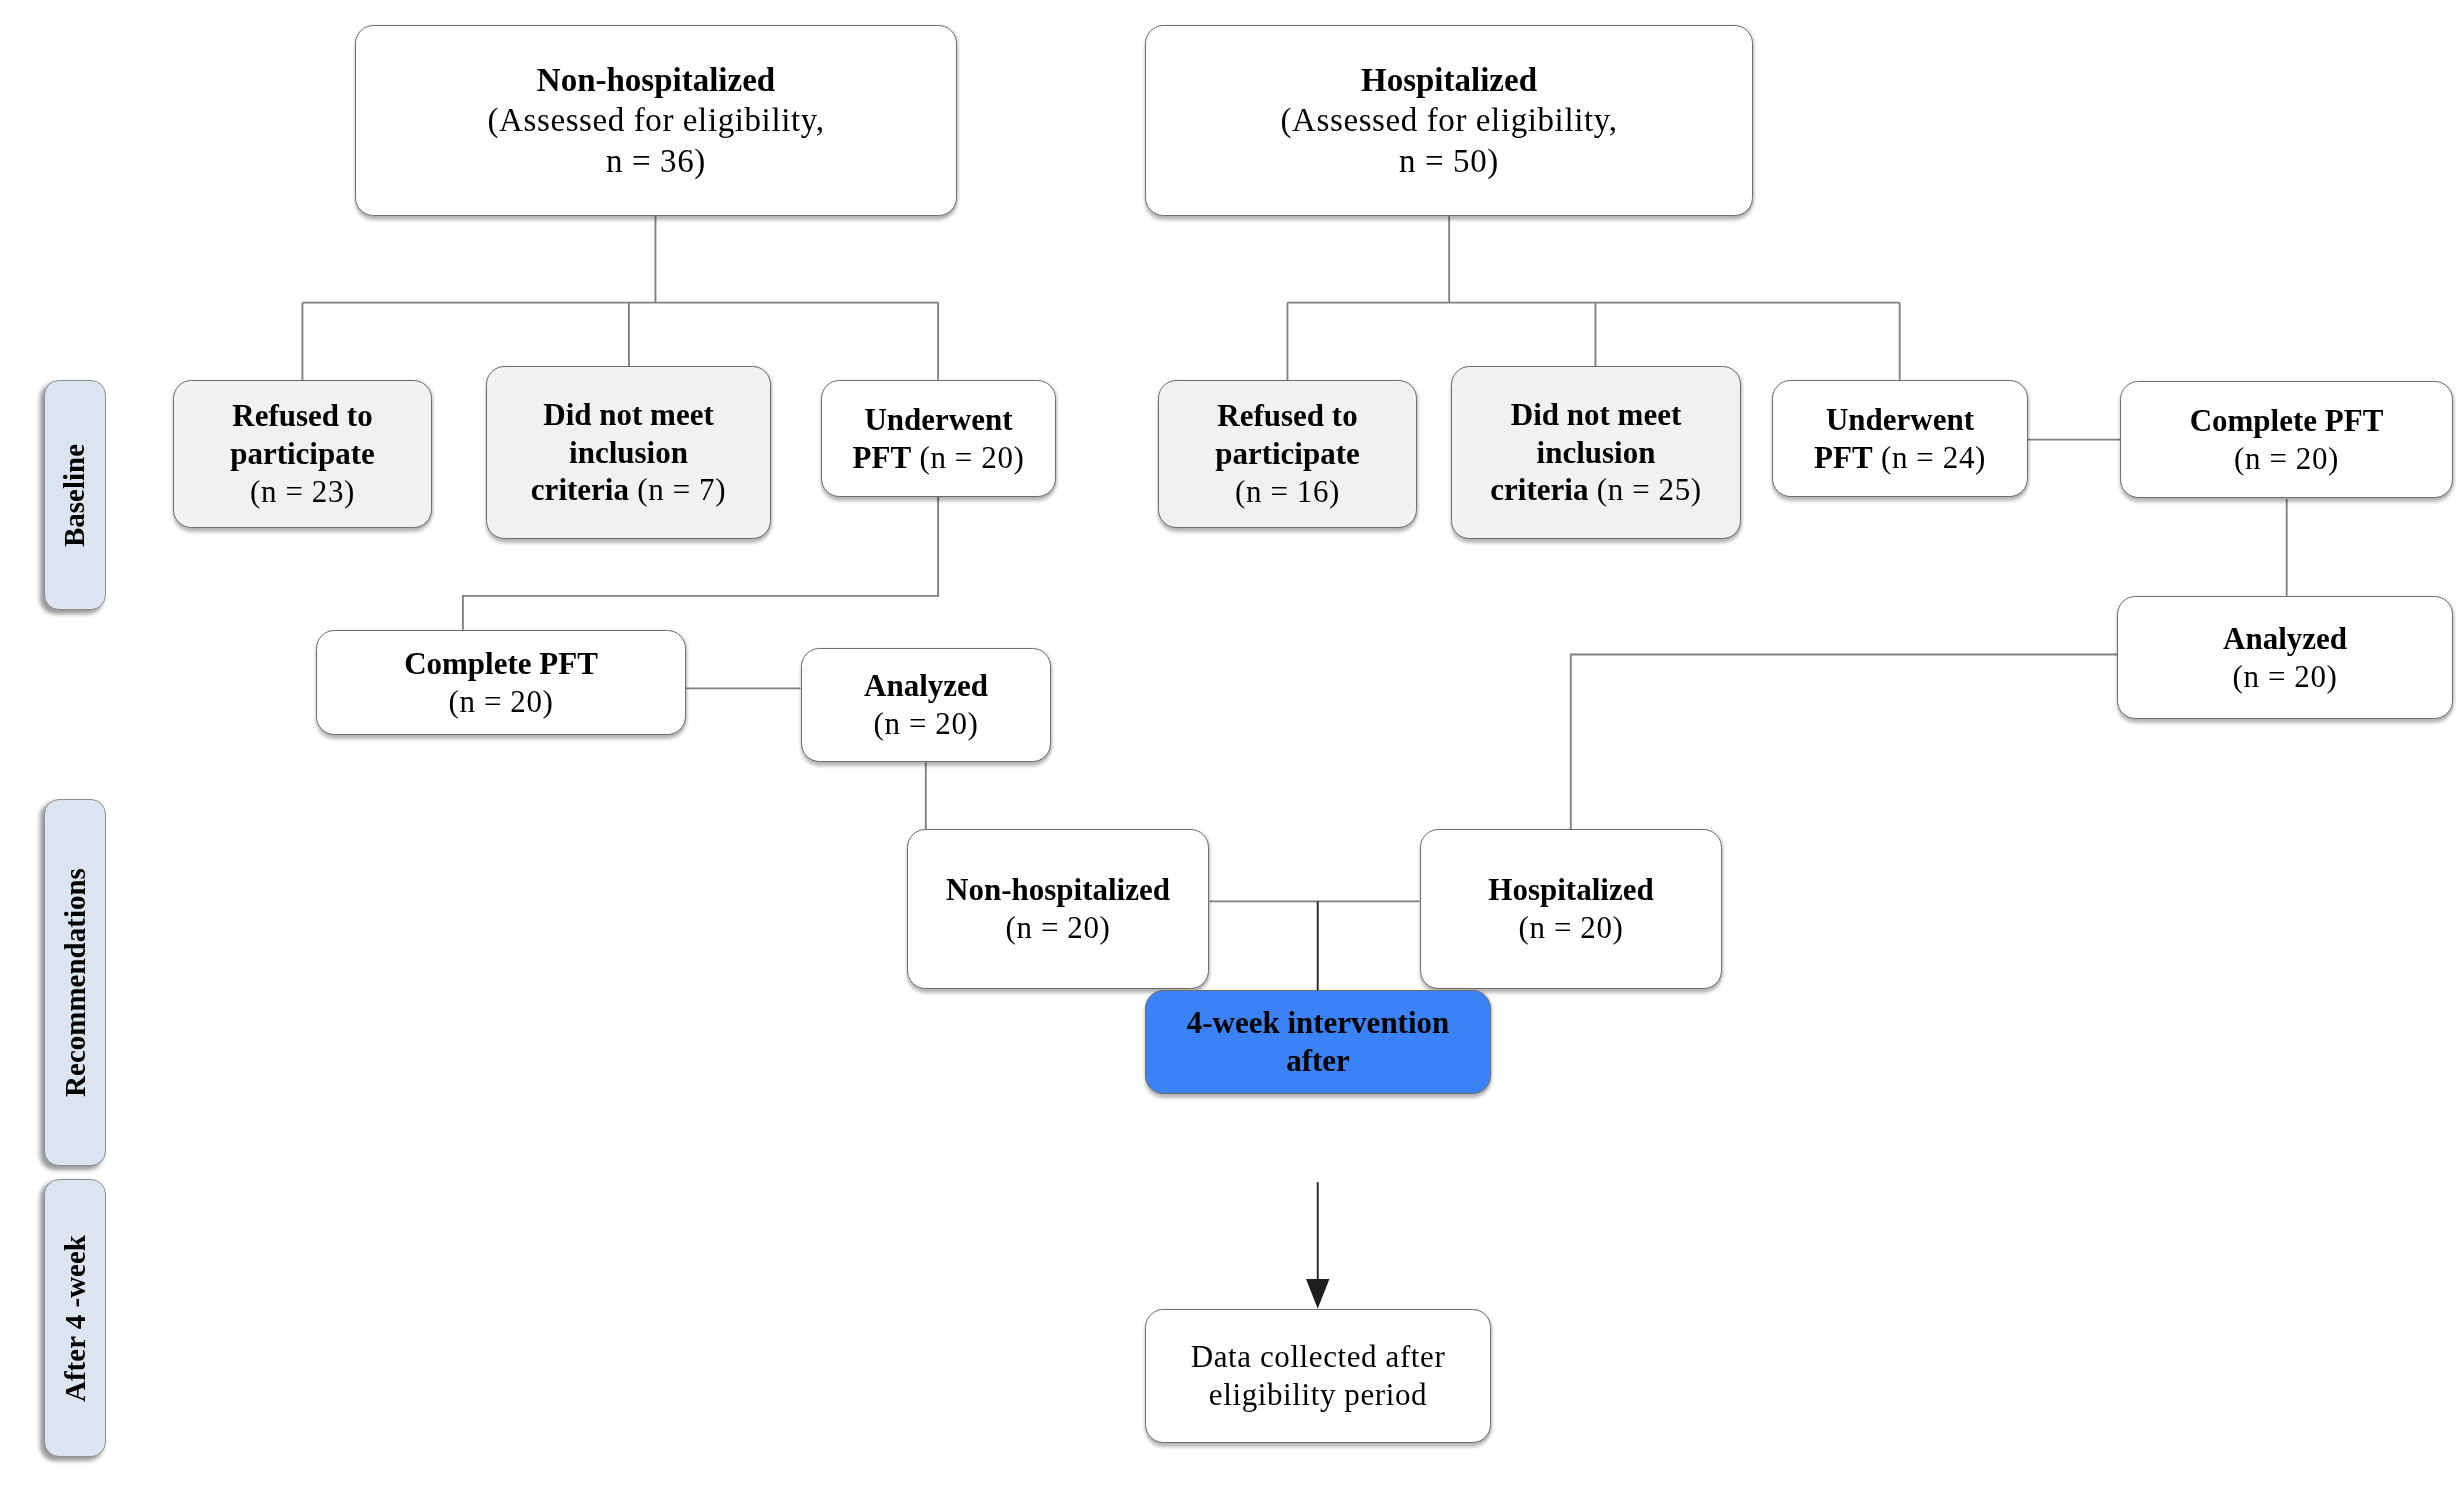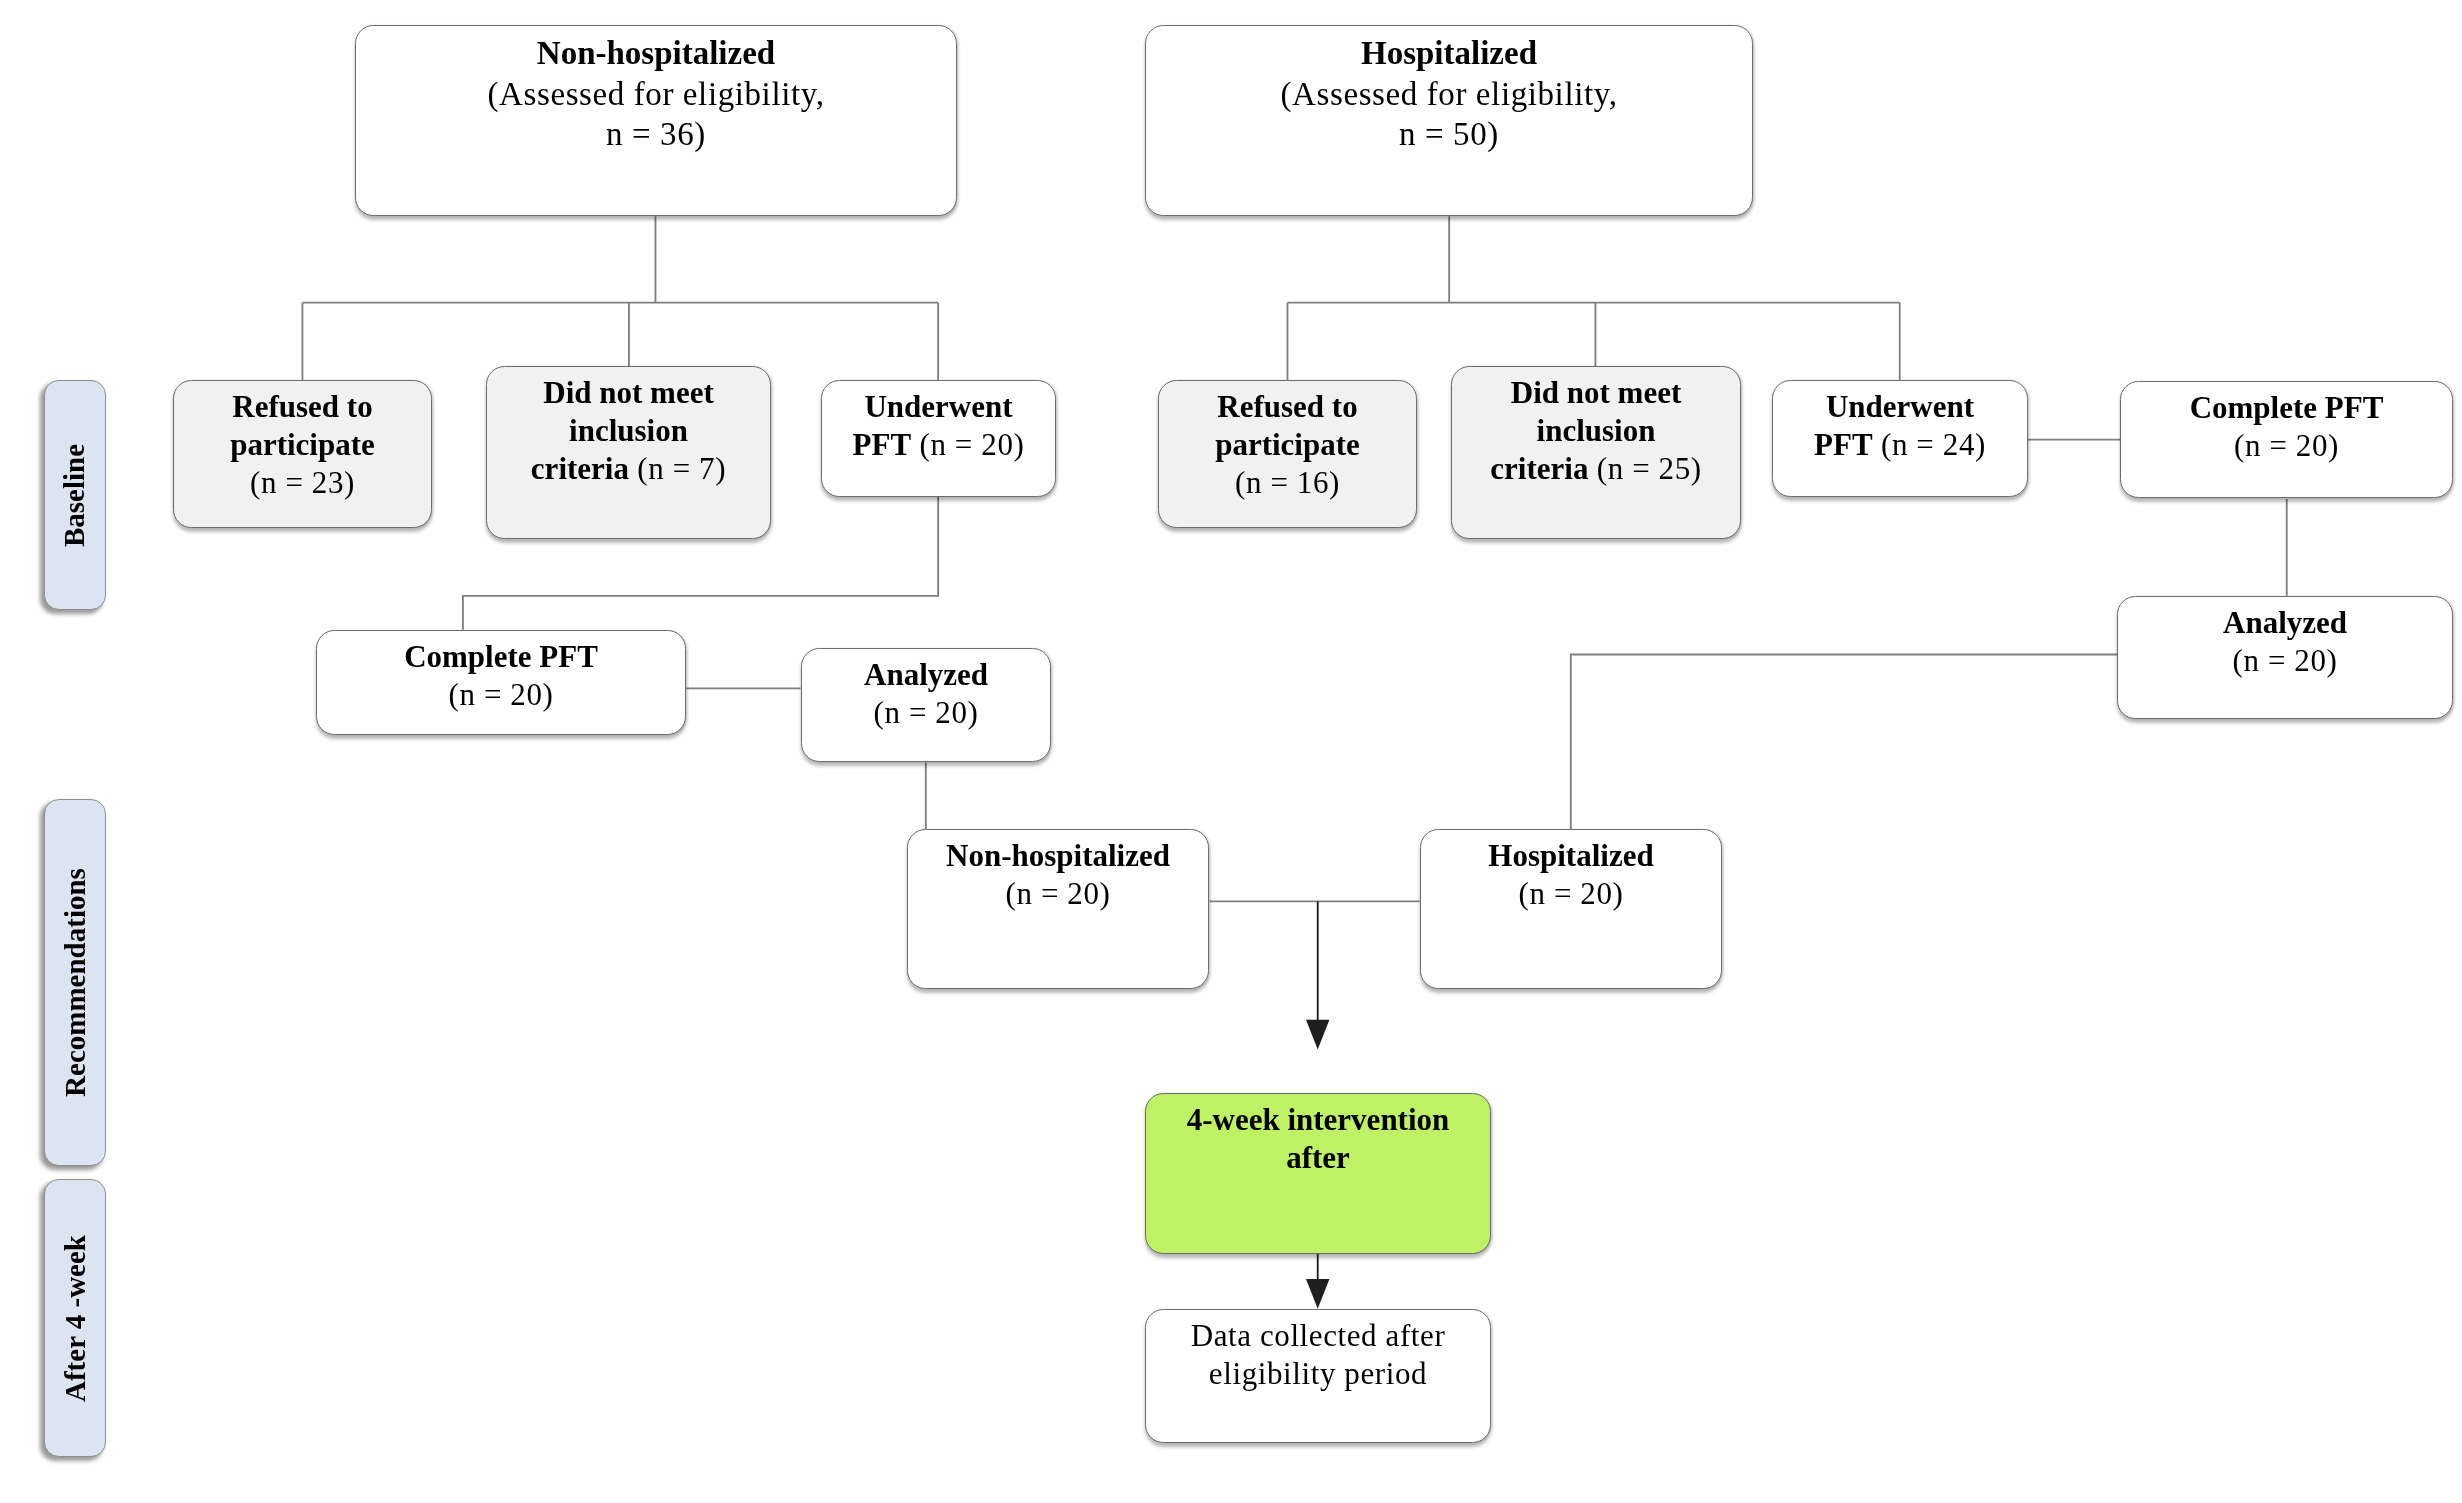--- a/index.html
+++ b/index.html
@@ -10,21 +10,21 @@
     font-family:"Liberation Serif","DejaVu Serif",serif;
     color:#000;
     overflow:hidden;
   }
   #edge-layer{position:absolute;left:0;top:0;width:100%;height:100%;}
   .node{
     position:absolute;
     box-sizing:border-box;
     border:1.9px solid #6d6d6d;
     border-radius:18.5px;
-    display:flex;align-items:flex-start;justify-content:center;
+    display:flex;align-items:center;justify-content:center;
     text-align:center;
     padding:7.4px 11px;
     line-height:1.22;
     font-size:31px;
     box-shadow:0 3.1px 3.7px rgba(0,0,0,0.28), 1.9px 0 2.5px rgba(0,0,0,0.10);
     background:#ffffff;
   }
   .node.lg{font-size:33px;}
   .node .b{font-weight:bold;}
   .node .r{letter-spacing:0.6px;}
@@ -106,21 +106,21 @@
       </div>
       <div class="node" style="left: 801px; top: 648px; width: 250px; height: 114px; background: rgb(255, 255, 255); border-color: rgb(109, 109, 109);">
         <div><span class="b">Analyzed</span><br><span class="r">(n = 20)</span></div>
       </div>
       <div class="node" style="left: 907px; top: 829px; width: 302px; height: 160px; background: rgb(255, 255, 255); border-color: rgb(109, 109, 109);">
         <div><span class="b">Non-hospitalized</span><br><span class="r">(n = 20)</span></div>
       </div>
       <div class="node" style="left: 1420px; top: 829px; width: 302px; height: 160px; background: rgb(255, 255, 255); border-color: rgb(109, 109, 109);">
         <div><span class="b">Hospitalized</span><br><span class="r">(n = 20)</span></div>
       </div>
-      <div class="node" style="left: 1145px; top: 1093px; width: 346px; height: 161px; background: #bef264; border-color: rgb(109, 109, 109);">
+      <div class="node" style="left: 1145px; top: 990px; width: 346px; height: 104px; background: #3b82f6; border-color: rgb(109, 109, 109);">
         <div><span class="b">4-week intervention</span><br><span class="b">after</span></div>
       </div>
       <div class="node" style="left: 1145px; top: 1309px; width: 346px; height: 134px; background: rgb(255, 255, 255); border-color: rgb(109, 109, 109);">
         <div><span class="r">Data collected after</span><br><span class="r">eligibility period</span></div>
       </div>
     </div>
   <div id="label-layer">
       <div class="sidelabel" style="left: 44px; top: 380px; width: 62px; height: 230px; background: rgb(220, 228, 241); border-color: rgb(143, 143, 143);">
         <span class="txt">Baseline</span>
       </div>

